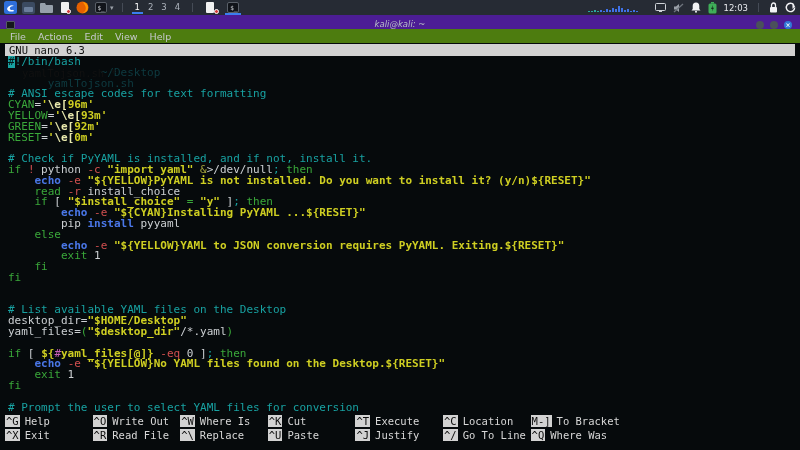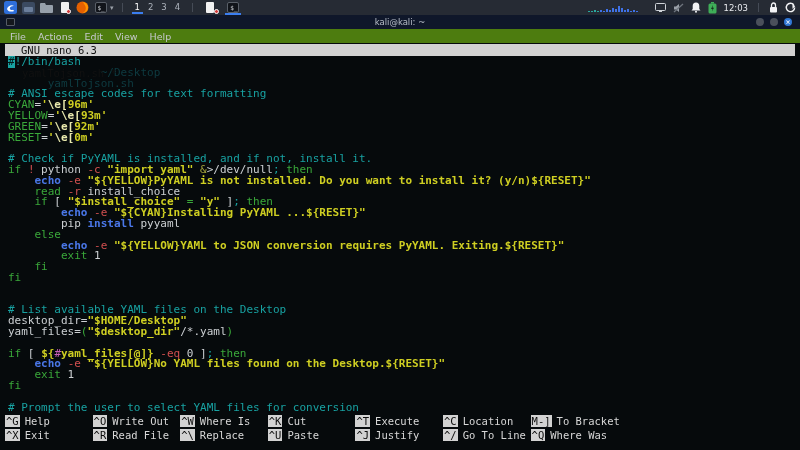--- a/index.html
+++ b/index.html
@@ -21,35 +21,35 @@
   .term-ic { width:12px; height:11px; background:#11141a; border:1px solid #5a6069; border-radius:2px; color:#cfd3d8; font-size:6px; line-height:9px; padding-left:2px; font-family:"DejaVu Sans Mono",monospace; }
   .caret { color:#9aa0a8; font-size:7px; margin-left:-2px; }
   .panel-right { margin-left:auto; display:flex; align-items:center; gap:7px; height:100%; }
   .net-graph { display:flex; align-items:flex-end; gap:1px; height:9px; margin-right:10px; }
   .net-graph i { display:block; width:2px; background:#3f72e8; }
   .net-graph i.t { background:#2aa8a0; }
   .clock { color:#e8eaee; font-size:8.5px; font-family:"DejaVu Sans",sans-serif; }
   .pr-icon { display:flex; align-items:center; justify-content:center; }
 
   
-  .titlebar { height:14px; background:#0f172a; display:flex; align-items:center; position:relative; flex:0 0 auto; }
+  .titlebar { height:14px; background:#4c1d95; display:flex; align-items:flex-end; position:relative; flex:0 0 auto;font-style:italic; }
   .tb-title { position:absolute; left:0; right:0; text-align:center; font-size:8.5px; color:#b9bfc9; }
   .tb-icon { margin-left:6px; width:9px; height:8px; background:#14171d; border:1px solid #555b66; border-radius:1px; }
   .tb-controls { margin-left:auto; display:flex; gap:6px; padding-right:8px; z-index:2; }
   .tb-btn { width:8px; height:8px; border-radius:50%; background:#4a505b; }
   .tb-btn.close { background:#3178d6; color:#fff; font-size:6px; line-height:8px; text-align:center; font-weight:bold; }
 
   
   .menubar { height:14px; background:#4d7c0f; display:flex; align-items:center; padding-left:4px; flex:0 0 auto; }
   .menu-item { color:#c6c9ce; font-size:9.5px; padding:0 6px; }
 
   
   .editor { flex:1; background:#060a0c; display:flex; flex-direction:column; padding:1px 5px 0 5px; font-family:"DejaVu Sans Mono",monospace; }
   .nano-header { height:12px; background:#d2d2d2; color:#111; font-size:10.5px; line-height:12px; position:relative; flex:0 0 auto; }
-  .nano-version { position:absolute; left:16px; }
+  .nano-version { position:absolute; left:4px; }
   .nano-filename { position:absolute; left:17px; right:0; text-align:left;margin-top:23px; }
   .code { flex:1; padding:1px 3px; font-size:11px; line-height:10.8px; white-space:pre; overflow:hidden; }
   .code-line { height:10.8px; }
   .cm   { color:#18a2a2; }
   .cur  { background:#18a2a2; color:#04181a; }
   .ghost{ color:#0e3b41; }
   .vn   { color:#3aa83a; }
   .kw   { color:#3aa83a; }
   .cmd  { color:#4a77e8; font-weight:bold; }
   .opt  { color:#d14f4f; }

